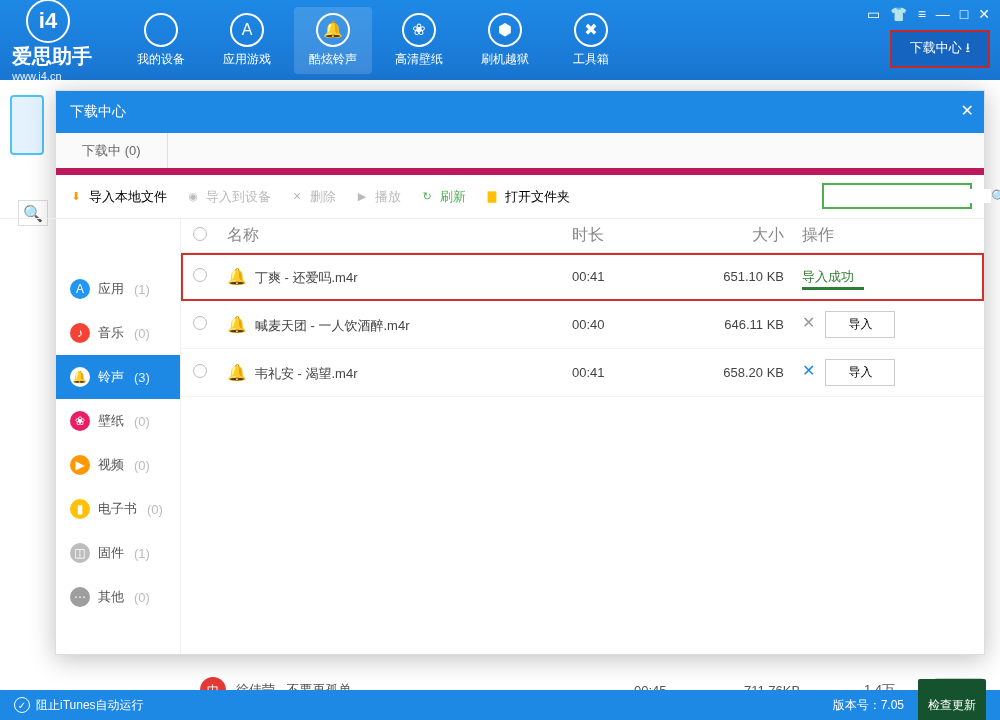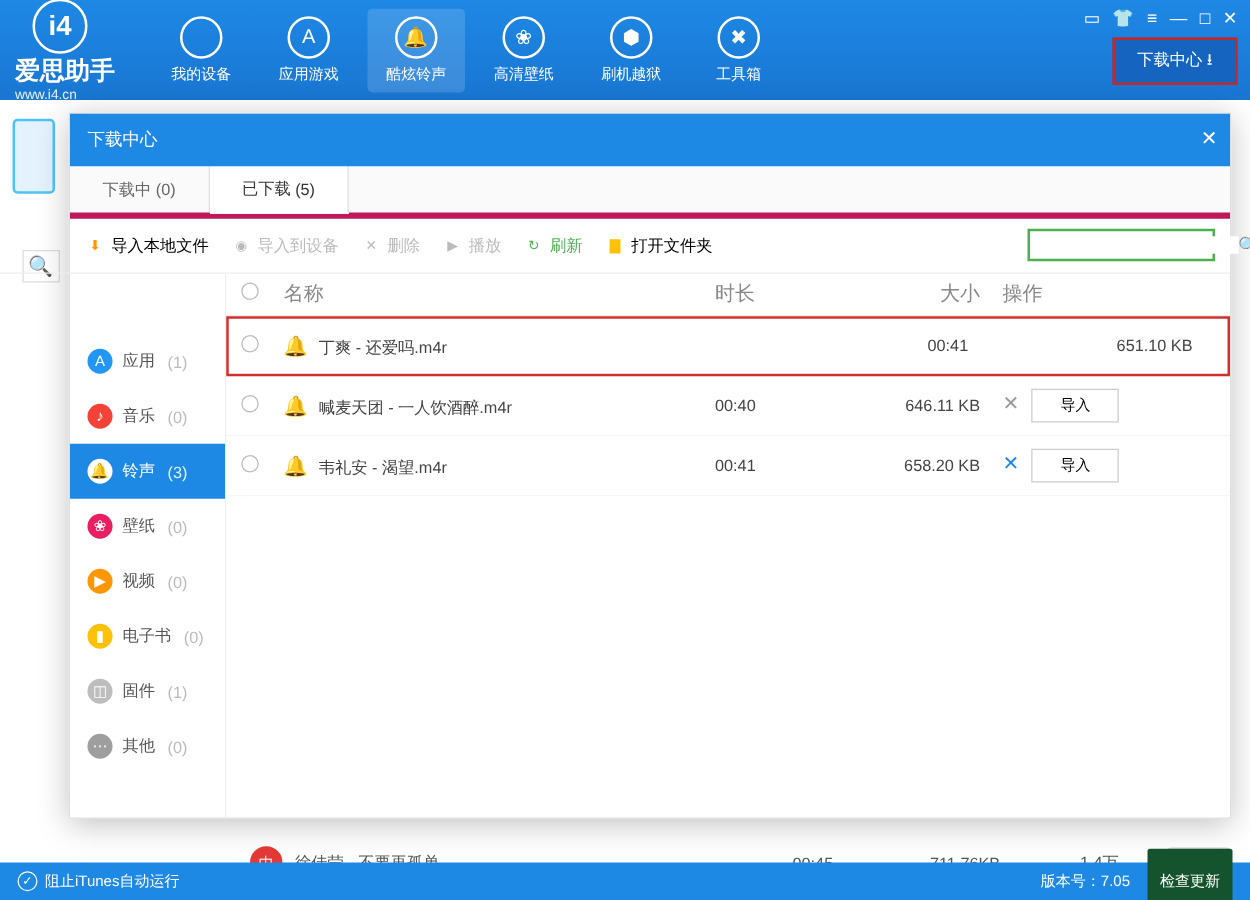--- a/index.html
+++ b/index.html
@@ -20,21 +20,21 @@
 .download-btn { position: absolute; right: 10px; bottom: 12px; border: 2px solid #c62828; background: #1565c0; color: #fff; padding: 6px 18px; font-size: 13px; cursor: pointer; }
 
 
 .device-hint { position: absolute; left: 10px; top: 95px; width: 34px; height: 60px; border: 2px solid #4fc3f7; border-radius: 4px; background: #e3f2fd; }
 .left-search { position: absolute; left: 18px; top: 200px; width: 30px; height: 26px; border: 1px solid #ddd; display:flex; align-items:center; justify-content:center; color:#aaa; }
 
 
 .modal { position: absolute; left: 55px; top: 90px; width: 930px; height: 565px; background: #fff; box-shadow: 0 4px 24px rgba(0,0,0,.25); border: 1px solid #ddd; display: flex; flex-direction: column; }
 .modal-head { height: 42px; background: #1e88e5; color: #fff; display: flex; align-items: center; padding: 0 14px; font-size: 14px; position: relative; }
 .modal-close { position: absolute; right: 10px; top: 10px; cursor: pointer; font-size: 16px; }
-.tabs { height: 42px; border-bottom: 5px solid #be185d; display: flex; background: #fafafa; }
+.tabs { height: 42px; border-bottom: 7px solid #be185d; display: flex; background: #fafafa; }
 .tab { padding: 0 26px; display: flex; align-items: center; font-size: 13px; color: #666; cursor: pointer; border-right: 1px solid #e0e0e0; }
 .tab.active { background: #fff; color: #333; border-bottom: 2px solid #fff; margin-bottom: -1px; }
 
 .modal-body { flex: 1; display: flex; }
 .sidebar { width: 125px; border-right: 1px solid #eee; padding-top: 48px; }
 .side-item { height: 44px; display: flex; align-items: center; padding-left: 14px; font-size: 13px; color: #555; cursor: pointer; gap: 8px; }
 .side-item .cnt { color: #bbb; margin-left: 2px; }
 .side-item.active { background: #1e88e5; color: #fff; }
 .side-item.active .cnt { color: #e3f2fd; }
 .side-ico { width: 20px; height: 20px; border-radius: 50%; display: flex; align-items: center; justify-content: center; font-size: 12px; color: #fff; }
@@ -132,21 +132,20 @@
   <div class="bg-btn">播放</div>
 </div>
 
 <div class="modal">
   <div class="modal-head">
     <span>下载中心</span>
     <span class="modal-close">✕</span>
   </div>
   <div class="tabs">
     <div class="tab"><span>下载中</span>&nbsp;<span>(0)</span></div>
-    <div class="tab active"><span>已下载</span>&nbsp;<span>(5)</span></div>
   </div>
   <div class="toolbar">
     <div class="tb">
         <span class="tb-ico" style="color:#ff9800">⬇</span>
         <span>导入本地文件</span>
       </div>
     <div class="tb disabled">
         <span class="tb-ico">◉</span>
         <span>导入到设备</span>
       </div>
@@ -221,20 +220,21 @@
         <div class="col-dur">时长</div>
         <div class="col-size">大小</div>
         <div class="col-op">操作</div>
       </div>
 
       <div class="row highlight">
         <div class="col-chk"><span class="chk"></span></div>
         <div class="col-name"><span class="bell">🔔</span><span>丁爽 - 还爱吗.m4r</span></div>
         <div class="col-dur">00:41</div>
         <div class="col-size">651.10 KB</div>
+        <div class="col-op"><span class="op-success"><span>导入成功</span><span class="bar"></span></span></div>
       </div>
 
       <div class="row">
         <div class="col-chk"><span class="chk"></span></div>
         <div class="col-name"><span class="bell">🔔</span><span>喊麦天团 - 一人饮酒醉.m4r</span></div>
         <div class="col-dur">00:40</div>
         <div class="col-size">646.11 KB</div>
         <div class="col-op"><span class="op-x">✕</span><button class="op-btn">导入</button></div>
       </div>
 

